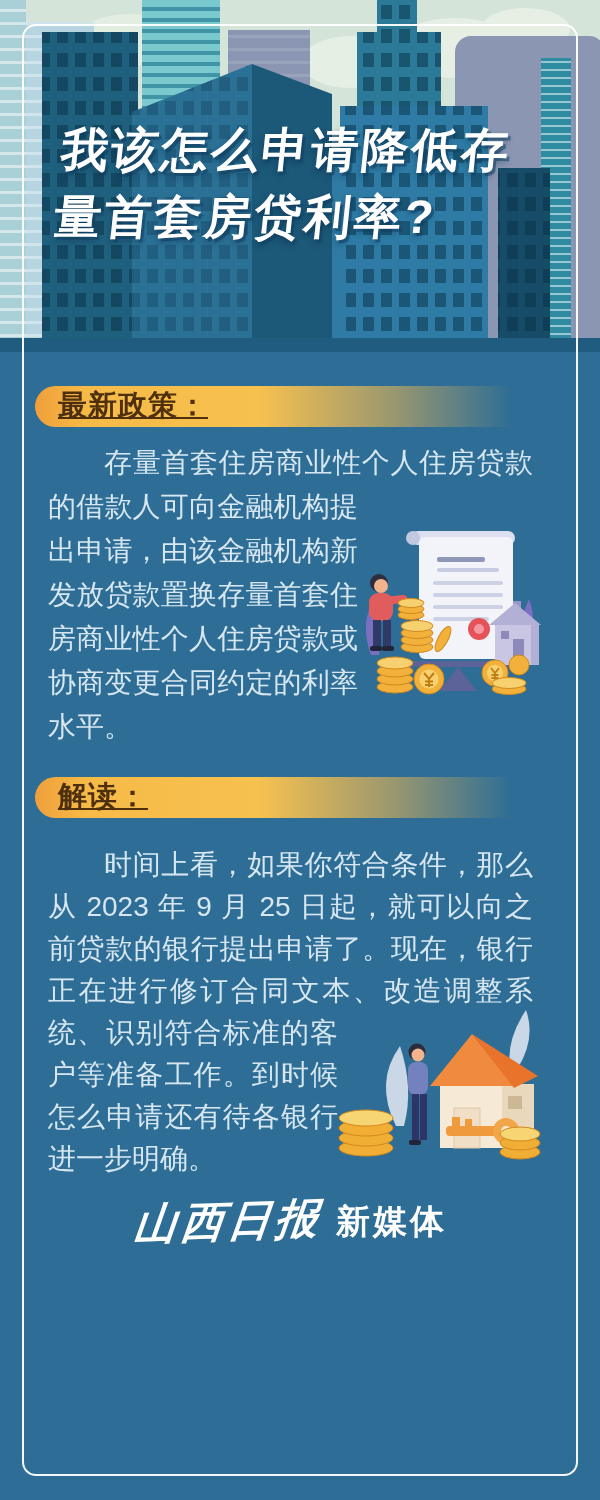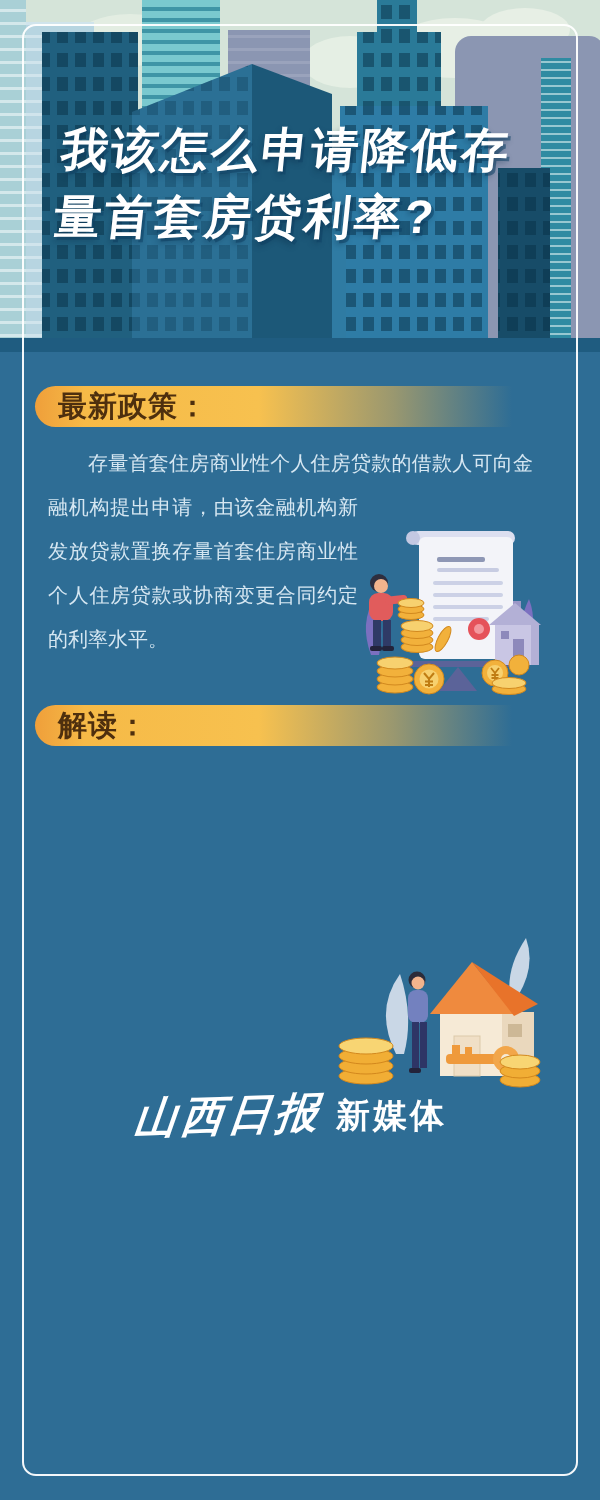--- a/index.html
+++ b/index.html
@@ -23,28 +23,28 @@
   .frame{
     position:absolute;top:24px;left:22px;right:22px;bottom:24px;
     border:2px solid rgba(255,255,255,.95);border-radius:14px;
     pointer-events:none;z-index:5;
   }
   
   .content{position:absolute;top:386px;left:35px;width:512px;z-index:2;}
   .label-pill{
     width:497px;height:41px;border-radius:22px;box-sizing:border-box;
     background:linear-gradient(90deg,#ef9f3a 0%,#f6ba47 10%,#f7c14f 45%,rgba(243,187,80,.55) 72%,rgba(243,187,80,0) 96%);
-    display:flex;align-items:center;padding-left:23px;
-    color:#4e2f0e;font-size:29px;font-weight:800;letter-spacing:1px;
-  }
-  .pill-interpret{margin-top:44px;}
+    display:flex;padding-left:23px;
+    color:#4e2f0e;font-size:29px;font-weight:800;letter-spacing:1px;text-decoration:underline;
+  }
+  .pill-interpret{margin-top:28px;}
   .para-wrap{padding:14px 14px 0 13px;box-sizing:border-box;}
   .para-wrap2{padding-top:26px;}
   .body-text{
-    margin:0;color:#d6e7f2;font-size:20px;line-height:44px;
+    margin:0;color:#d6e7f2;font-size:28px;line-height:44px;
     text-align:justify;text-indent:2em;letter-spacing:0;
   }
   .lh42{line-height:42px;}
   .float-pusher{float:right;width:0;}
   .pusher1{height:86px;}
   .pusher2{height:168px;}
   .float-illus{float:right;clear:right;position:relative;}
   .illus1{width:169px;height:172px;margin:0 0 4px 6px;}
   .illus1 svg{position:absolute;right:-8px;top:0;width:184px;height:172px;}
   .illus2{width:187px;height:148px;margin:0 0 2px 8px;}
@@ -252,20 +252,21 @@
             <rect x="82" y="86" width="7" height="46" fill="#2e3566"></rect>
             <rect x="71" y="132" width="12" height="5" rx="2" fill="#23233a"></rect>
           </g>
           <g stroke="#d3881d" stroke-width="1">
             <ellipse cx="182" cy="144" rx="20" ry="7" fill="#f1ae35"></ellipse>
             <ellipse cx="182" cy="135" rx="20" ry="7" fill="#f1ae35"></ellipse>
             <ellipse cx="182" cy="126" rx="20" ry="7" fill="#f8d573"></ellipse>
           </g>
         </svg>
       </div>
+      <p class="body-text lh42">时间上看，如果你符合条件，那么从 2023 年 9 月 25 日起，就可以向之前贷款的银行提出申请了。现在，银行正在进行修订合同文本、改造调整系统、识别符合标准的客户等准备工作。到时候怎么申请还有待各银行进一步明确。</p>
 
       <div class="footer">
         <span class="brand-script">山西日报</span>
         <span class="brand-suffix">新媒体</span>
       </div>
     </div>
 
   </div>
 </div>
 

